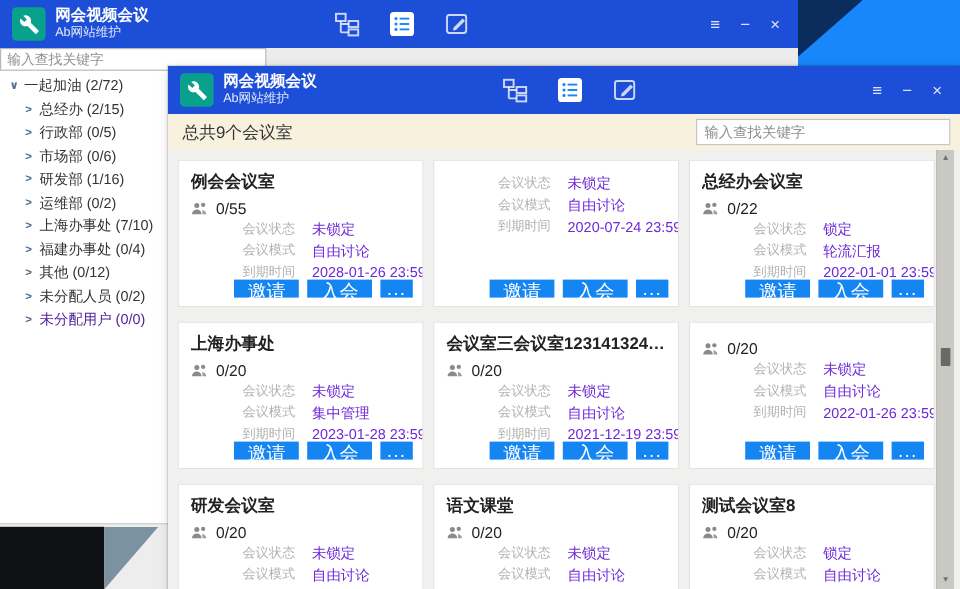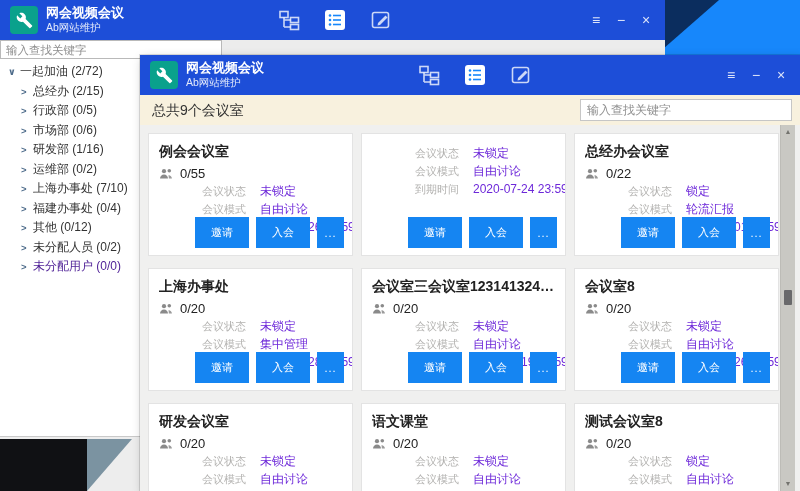--- a/index.html
+++ b/index.html
@@ -44,21 +44,21 @@
   .fw-search::placeholder { color:#8f8f8f; }
 
   .room-grid { position:absolute; left:8px; top:78px; width:631px; display:grid; grid-template-columns:repeat(3,205px); grid-auto-rows:123px; column-gap:8px; row-gap:12px; }
   .card { position:relative; background:#fff; border:1px solid #e3e3e3; padding:9px 10px; overflow:hidden; }
   .room-name { font-size:14px; font-weight:bold; color:#222; white-space:nowrap; overflow:hidden; text-overflow:ellipsis; }
   .count-row { display:flex; align-items:center; gap:6px; margin-top:5px; font-size:13px; color:#222; }
   .field-row { display:flex; margin-top:3px; font-size:12px; line-height:15px; }
   .flabel { width:58px; flex:0 0 58px; color:#b3b2b0; font-size:11px;margin-left:43px; }
   .fvalue { color:#6d28d9; font-weight:normal; white-space:nowrap; }
   .btn-row { position:absolute; right:8px; bottom:7px; display:flex; gap:7px; }
-  .cbtn { border:none; background:#1585f2; color:#fff; font-size:11px; width:54px; height:31px; cursor:pointer; font-family:inherit; }
+  .cbtn { border:none; background:#1585f2; color:#fff; font-size:16px; width:54px; height:15px; cursor:pointer; font-family:inherit; }
   .cbtn.more { width:27px; letter-spacing:1px; }
 
   
   .fw-scrollbar { position:absolute; left:640px; top:70px; width:15px; bottom:0; background:#c9c8c3; border-left:1px solid #bdbcb7; }
   .sb-arrow { position:absolute; left:0; width:100%; height:14px; font-size:7px; color:#73736e; text-align:center; line-height:14px; cursor:pointer; }
   .sb-up { top:0; } .sb-down { bottom:0; }
   .sb-thumb { position:absolute; left:3px; top:165px; width:8px; height:15px; background:#69696b; border-radius:1px; cursor:pointer; }
 </style>
 </head>
 <body>
@@ -335,21 +335,20 @@
       <span class="flabel">到期时间</span>
       <span class="fvalue">2021-12-19 23:59:59</span>
     </div>
     <div class="btn-row">
       <button class="cbtn">邀请</button>
       <button class="cbtn">入会</button>
       <button class="cbtn more">...</button>
     </div>
   </div>
       <div class="card">
-    <div class="room-name">会议室8</div>
     <div class="count-row">
       <svg width="15" height="12" viewBox="0 0 15 12" fill="#8a8a8a">
             <circle cx="5" cy="3.2" r="2.1"></circle>
             <path d="M1 10.5c0-2.2 1.8-4 4-4s4 1.8 4 4z"></path>
             <circle cx="10.3" cy="2.8" r="1.8"></circle>
             <path d="M9.5 6.9c1.9.2 3.4 1.7 3.4 3.6h-3z" opacity=".85"></path>
           </svg>
       <span>0/20</span>
     </div>
     <div class="field-row">

